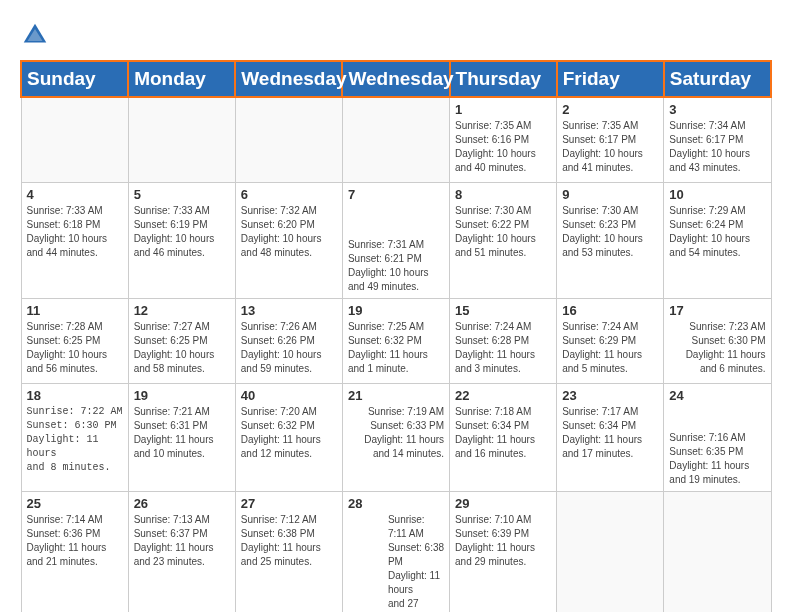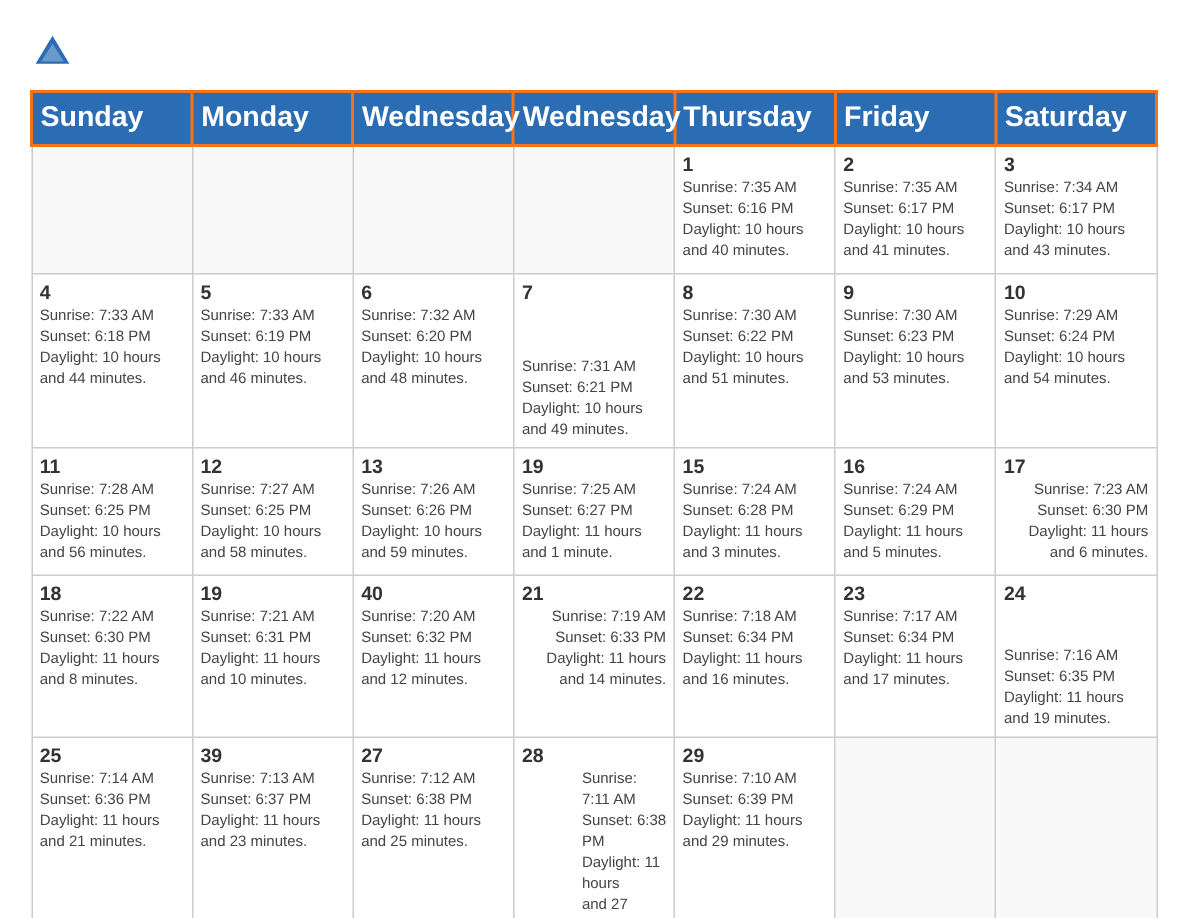--- a/index.html
+++ b/index.html
@@ -219,21 +219,21 @@
         <td>
           <span class="day-number">13</span>
           <div class="day-detail" style="white-space: pre-line;">Sunrise: 7:26 AM
 Sunset: 6:26 PM
 Daylight: 10 hours
 and 59 minutes.</div>
         </td>
         <td>
           <span class="day-number">19</span>
           <div class="day-detail" style="white-space: pre-line;">Sunrise: 7:25 AM
-Sunset: 6:27 PM
+Sunset: 6:32 PM
 Daylight: 11 hours
 and 1 minute.</div>
         </td>
         <td>
           <span class="day-number">15</span>
           <div class="day-detail" style="white-space: pre-line;">Sunrise: 7:24 AM
 Sunset: 6:28 PM
 Daylight: 11 hours
 and 3 minutes.</div>
         </td>
@@ -248,21 +248,21 @@
           <span class="day-number">17</span>
           <div class="day-detail" style="white-space: pre-line; text-align: right;">Sunrise: 7:23 AM
 Sunset: 6:30 PM
 Daylight: 11 hours
 and 6 minutes.</div>
         </td>
       </tr>
       <tr>
         <td>
           <span class="day-number">18</span>
-          <div class="day-detail" style="white-space: pre-line;">Sunrise: 7:22 AM
+          <div class="day-detail" style="white-space: pre-line; font-family: Liberation Mono, monospace;">Sunrise: 7:22 AM
 Sunset: 6:30 PM
 Daylight: 11 hours
 and 8 minutes.</div>
         </td>
         <td>
           <span class="day-number">19</span>
           <div class="day-detail" style="white-space: pre-line;">Sunrise: 7:21 AM
 Sunset: 6:31 PM
 Daylight: 11 hours
 and 10 minutes.</div>
@@ -305,21 +305,21 @@
       </tr>
       <tr>
         <td>
           <span class="day-number">25</span>
           <div class="day-detail" style="white-space: pre-line;">Sunrise: 7:14 AM
 Sunset: 6:36 PM
 Daylight: 11 hours
 and 21 minutes.</div>
         </td>
         <td>
-          <span class="day-number">39</span>
+          <span class="day-number">26</span>
           <div class="day-detail" style="white-space: pre-line;">Sunrise: 7:13 AM
 Sunset: 6:37 PM
 Daylight: 11 hours
 and 23 minutes.</div>
         </td>
         <td>
           <span class="day-number">27</span>
           <div class="day-detail" style="white-space: pre-line;">Sunrise: 7:12 AM
 Sunset: 6:38 PM
 Daylight: 11 hours

